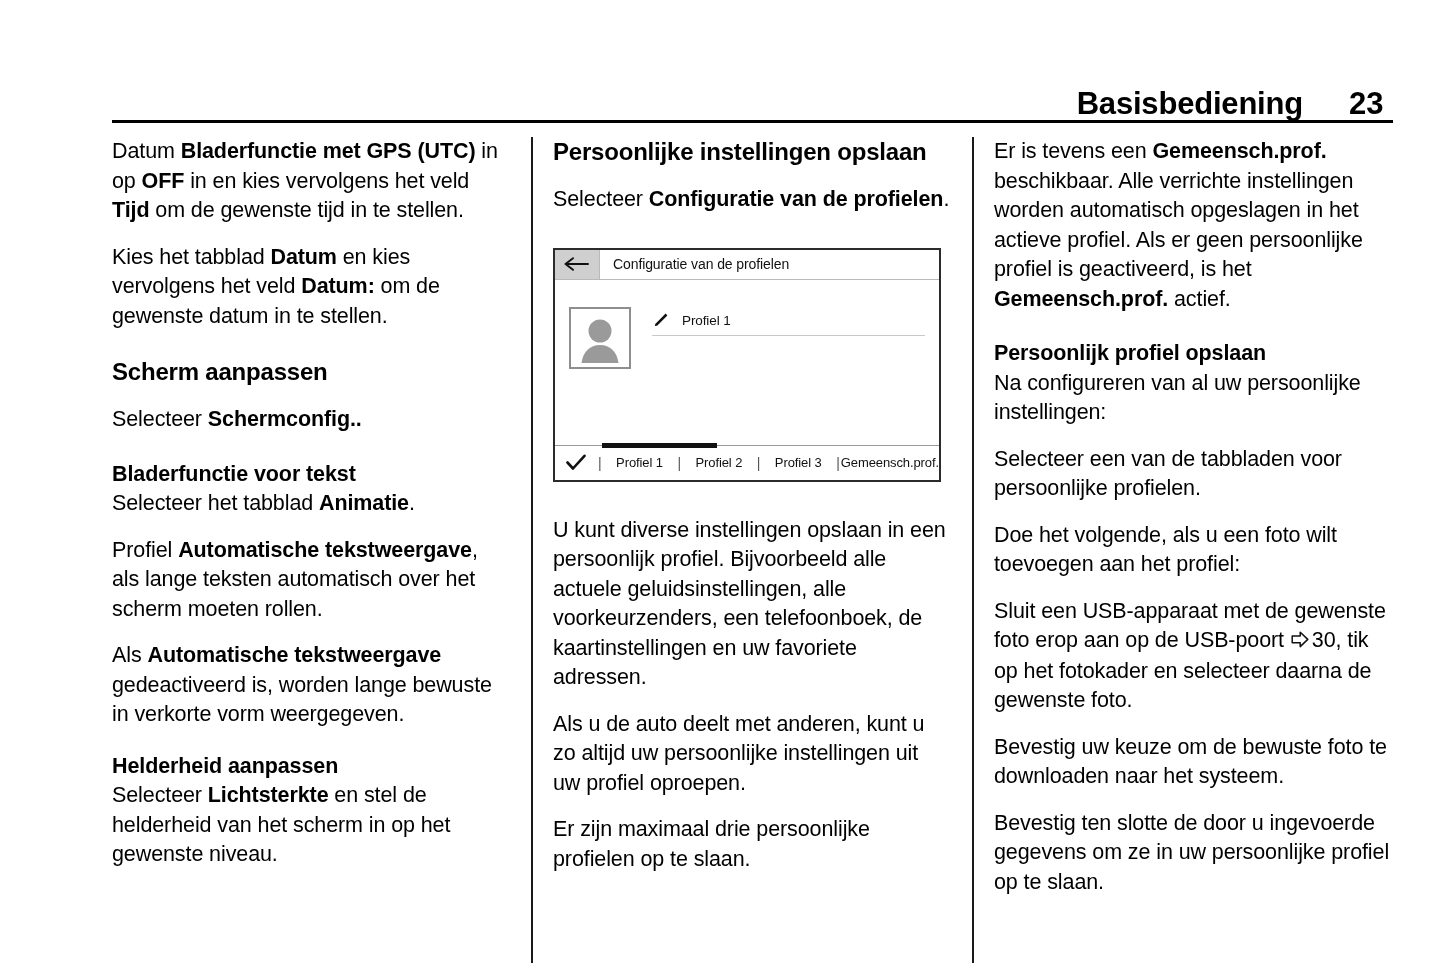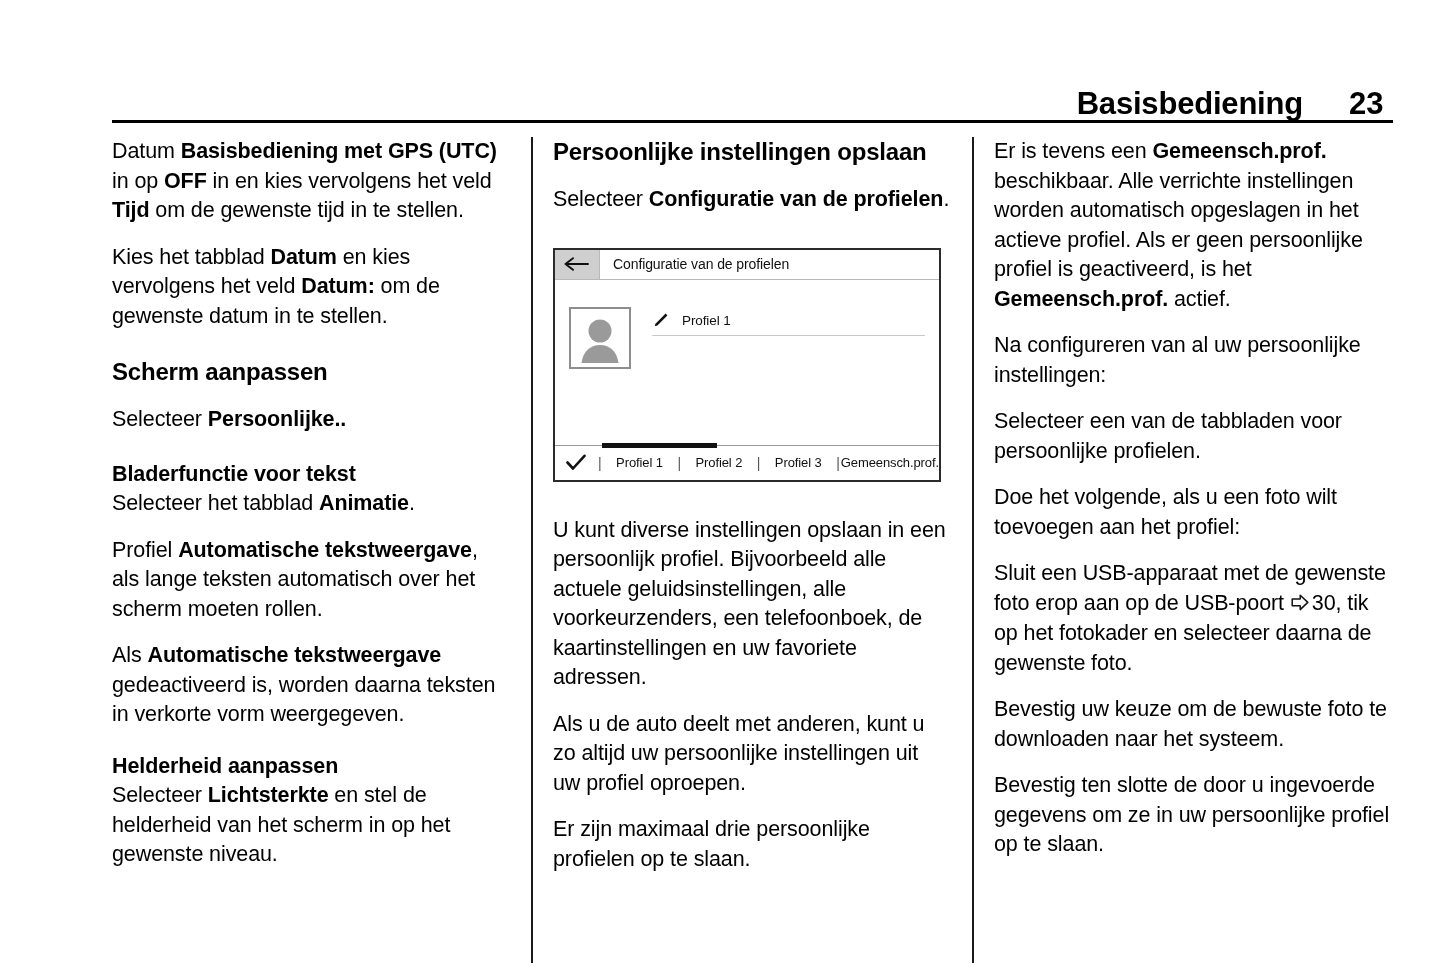--- a/index.html
+++ b/index.html
@@ -258,35 +258,35 @@
   <div class="page-header">
     <div class="header-title">Basisbediening</div>
     <div class="header-pageno">23</div>
   </div>
   <div class="header-rule"></div>
 
   <div class="columns">
 
     <div class="col">
 
-      <p class="body"><span>Datum </span><span class="b">Basisbediening met GPS (UTC)</span><span> in op </span><span class="b">OFF</span><span> in en kies vervolgens het veld </span><span class="b">Tijd</span><span> om de gewenste tijd in te stellen.</span></p>
+      <p class="body"><span>Datum </span><span class="b">Bladerfunctie met GPS (UTC)</span><span> in op </span><span class="b">OFF</span><span> in en kies vervolgens het veld </span><span class="b">Tijd</span><span> om de gewenste tijd in te stellen.</span></p>
 
       <p class="body"><span>Kies het tabblad </span><span class="b">Datum</span><span> en kies vervolgens het veld </span><span class="b">Datum:</span><span> om de gewenste datum in te stellen.</span></p>
 
       <h2 class="sec">Scherm aanpassen</h2>
 
-      <p class="body"><span>Selecteer </span><span class="b">Persoonlijke..</span></p>
+      <p class="body"><span>Selecteer </span><span class="b">Schermconfig..</span></p>
 
       <h3 class="sub">Bladerfunctie voor tekst</h3>
 
       <p class="body"><span>Selecteer het tabblad </span><span class="b">Animatie</span><span>.</span></p>
 
       <p class="body"><span>Profiel </span><span class="b">Automatische tekstweergave</span><span>, als lange teksten automatisch over het scherm moeten rollen.</span></p>
 
-      <p class="body"><span>Als </span><span class="b">Automatische tekstweergave</span><span> gedeactiveerd is, worden daarna teksten in verkorte vorm weergegeven.</span></p>
+      <p class="body"><span>Als </span><span class="b">Automatische tekstweergave</span><span> gedeactiveerd is, worden lange bewuste in verkorte vorm weergegeven.</span></p>
 
       <h3 class="sub tight">Helderheid aanpassen</h3>
 
       <p class="body"><span>Selecteer </span><span class="b">Lichtsterkte</span><span> en stel de helderheid van het scherm in op het gewenste niveau.</span></p>
 
     </div>
 
     <div class="col-gap">
       <div class="col-sep"></div>
     </div>
@@ -364,20 +364,21 @@
     </div>
 
     <div class="col-gap">
       <div class="col-sep"></div>
     </div>
 
     <div class="col">
 
       <p class="body"><span>Er is tevens een </span><span class="b">Gemeensch.prof.</span><span> beschikbaar. Alle verrichte instellingen worden automatisch opgeslagen in het actieve profiel. Als er geen persoonlijke profiel is geactiveerd, is het </span><span class="b">Gemeensch.prof.</span><span> actief.</span></p>
 
+      <h3 class="sub">Persoonlijk profiel opslaan</h3>
 
       <p class="body">Na configureren van al uw persoonlijke instellingen:</p>
 
       <p class="body">Selecteer een van de tabbladen voor persoonlijke profielen.</p>
 
 
       <p class="body">Doe het volgende, als u een foto wilt toevoegen aan het profiel:</p>
 
       <p class="body"><span>Sluit een USB-apparaat met de gewenste foto erop aan op de USB-poort </span><span class="inline-xref"><svg width="18" height="17" viewBox="0 0 18 17">
               <path d="M1.2 5.0 L9.2 5.0 L9.2 1.2 L16.8 8.4 L9.2 15.6 L9.2 11.8 L1.2 11.8 Z" fill="none" stroke="#111" stroke-width="1.5" stroke-linejoin="round"></path>

